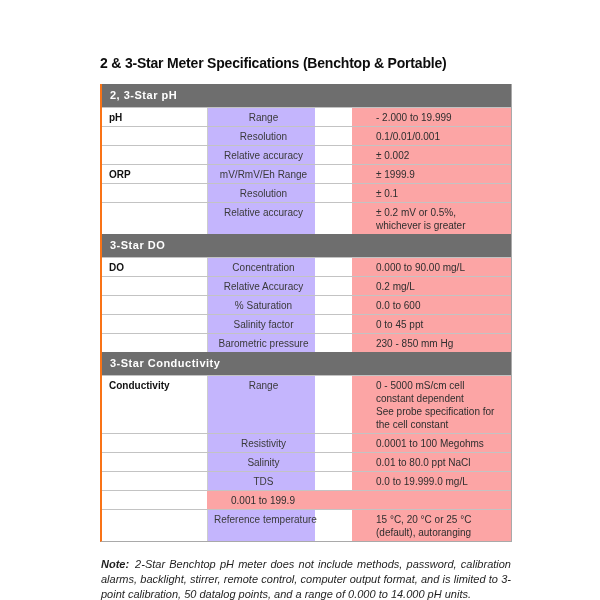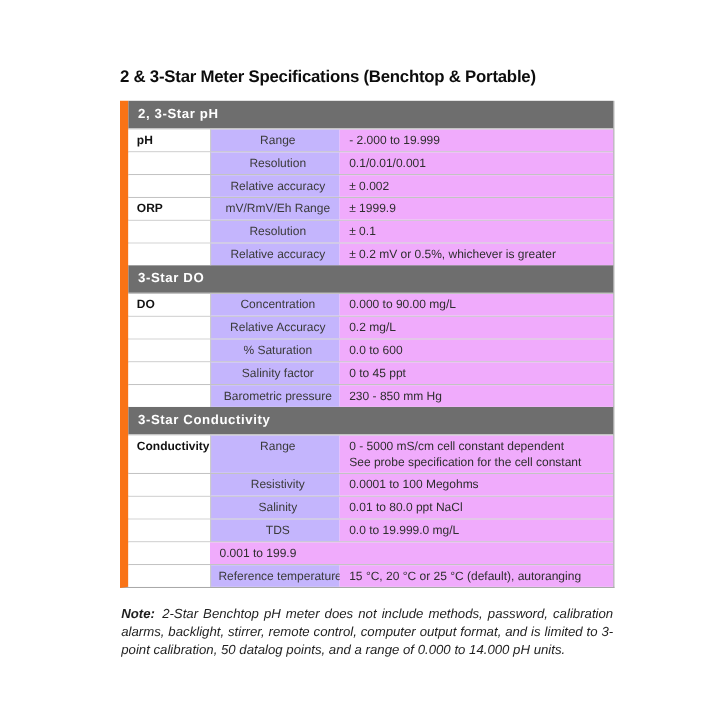--- a/index.html
+++ b/index.html
@@ -23,39 +23,40 @@
   }
   .title {
     font-size: 14px;
     font-weight: bold;
     color: #0d0d0d;
     margin: 0 0 13px 0;
     letter-spacing: -0.2px;
     white-space: nowrap;
   }
   .spec-table {
-    border-left: 7px solid #f97316;
+    border-left: 2px solid #f97316;
     border-right: 1px solid #a9a9a9;
     border-bottom: 1px solid #a9a9a9;
   }
   .section-header {
     background: #6e6e6e;
     color: #ffffff;
     font-weight: bold;
     font-size: 11px;
     line-height: 13px;
     padding: 5px 7px 5px 8px;
     letter-spacing: 0.5px;
   }
   .row {
     display: flex;
     align-items: stretch;
     border-top: 1px solid #c3c3c3;
     min-height: 18px;
     box-sizing: border-box;
+    gap: 37px;
   }
   .row:first-child { border-top: none; }
   .c1 {
     width: 68px;
     box-sizing: border-box;
     padding: 3px 2px 2px 7px;
     font-weight: bold;
     font-size: 10px;
     line-height: 13px;
     color: #111111;
@@ -72,25 +73,25 @@
     color: #3a3a3a;
     background: #c4b5fd;
     border-left: 1px solid #cccccc;
     white-space: nowrap;
     flex-shrink: 0;
     text-align: center;
   }
   .c3 {
     flex: 1;
     box-sizing: border-box;
-    padding: 3px 8px 2px 8px;
+    padding: 3px 8px 2px 24px;
     font-size: 10px;
     line-height: 13px;
     color: #2e2e2e;
-    background: #f0abfc;
+    background: #fca5a5;
   }
   .note {
     margin: 15px 1px 16px 1px;
     font-size: 11px;
     font-style: italic;
     color: #1f1f1f;
     text-align: justify;
     line-height: 15px;
   }
   .note-label {

